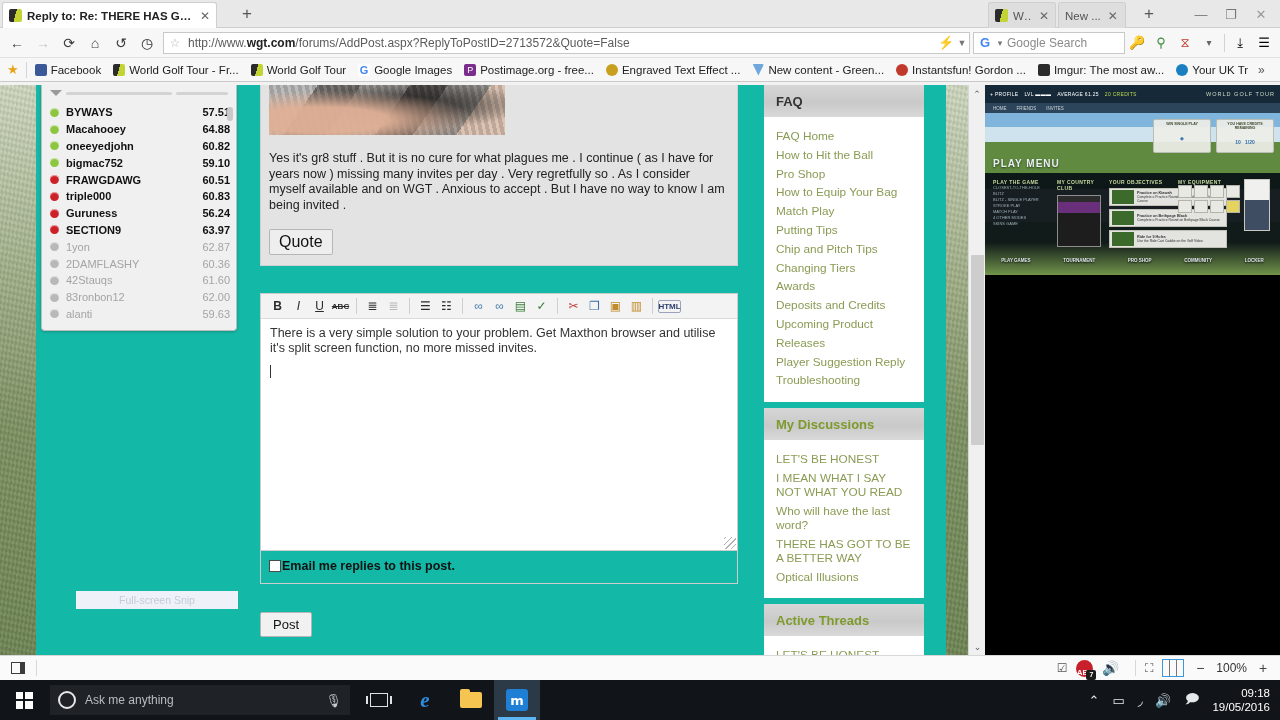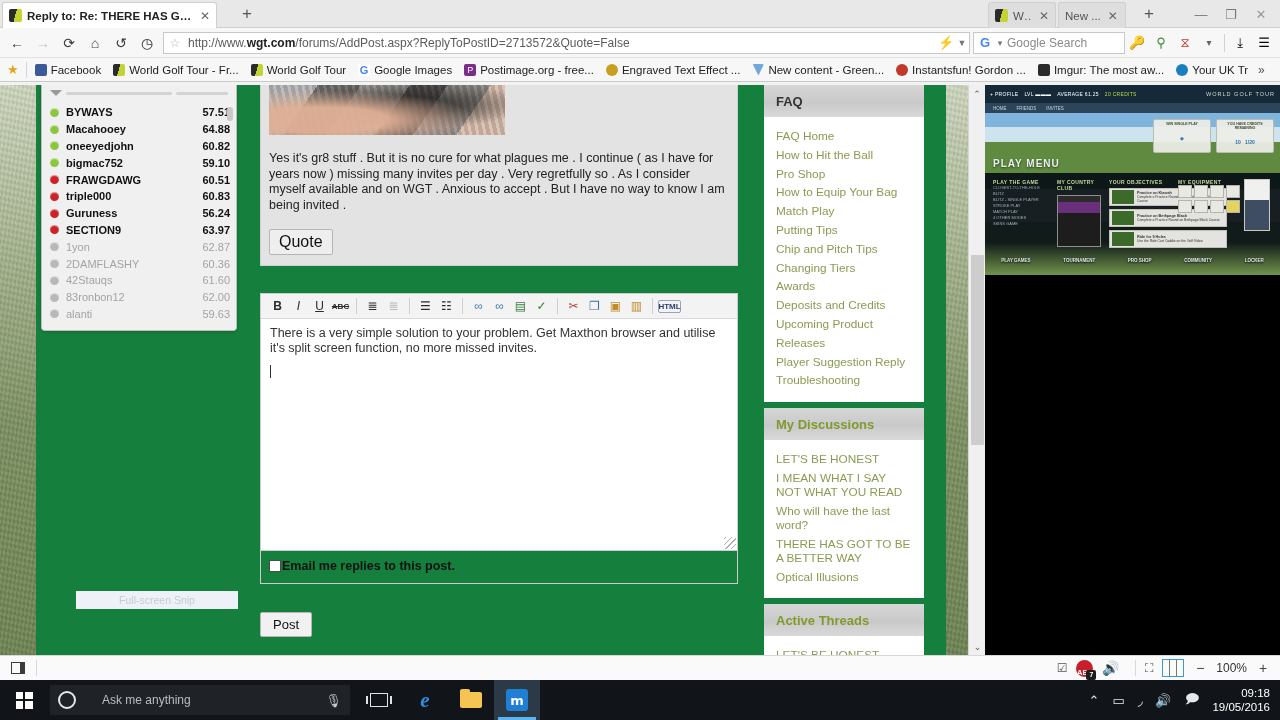--- a/index.html
+++ b/index.html
@@ -111,21 +111,21 @@
       linear-gradient(180deg, #cfd8c0 0%, #9fae86 35%, #7d9162 60%, #6f8554 100%);
   }
   #pagebg::after{
     content:""; position:absolute; inset:0;
     background-image:
       repeating-linear-gradient(97deg, rgba(255,255,255,.05) 0 2px, rgba(0,0,0,.04) 2px 4px),
       repeating-linear-gradient(13deg, rgba(0,0,0,.05) 0 3px, rgba(255,255,255,.03) 3px 6px);
   }
   #contentcard {
     position: absolute; left: 36px; top: 0; width: 910px; height: 570px;
-    background: #15803d;
+    background: #14b8a6;
   }
 
   
   .lb {
     position: absolute; left: 5px; top: 0px; width: 196px;
     background: #f0f0f0; border: 1px solid #bdbdbd; border-top: none;
     border-radius: 0 0 4px 4px;
     box-shadow: 0 1px 3px rgba(0,0,0,.2);
     padding: 2px 0 8px 0;
   }
@@ -381,21 +381,21 @@
     width: 48px; height: 40px; display: flex; align-items: center;
     justify-content: center;
   }
   .winlogo {
     width: 17px; height: 17px;
     display: grid; grid-template-columns: 1fr 1fr; grid-template-rows: 1fr 1fr; gap: 2px;
   }
   .winlogo i { background: #fff; display: block; }
   .cortana {
     width: 300px; height: 30px; background: #1f2328; display: flex;
-    align-items: center; padding: 0 8px; gap: 26px; margin-left: 2px;
+    align-items: center; padding: 0 8px; gap: 9px; margin-left: 2px;
   }
   .c-ring {
     width: 18px; height: 18px; border-radius: 50%; border: 2px solid #e8e8e8;
   }
   .c-text { font-size: 12px; color: #b9bdc2; flex: 1; }
   .c-mic { font-size: 13px; color: #c8ccd1; }
   .tb-apps { display: flex; align-items: center; gap: 0; margin-left: 6px; }
   .tb-app {
     width: 46px; height: 40px; display: flex; align-items: center;
     justify-content: center; position: relative;

